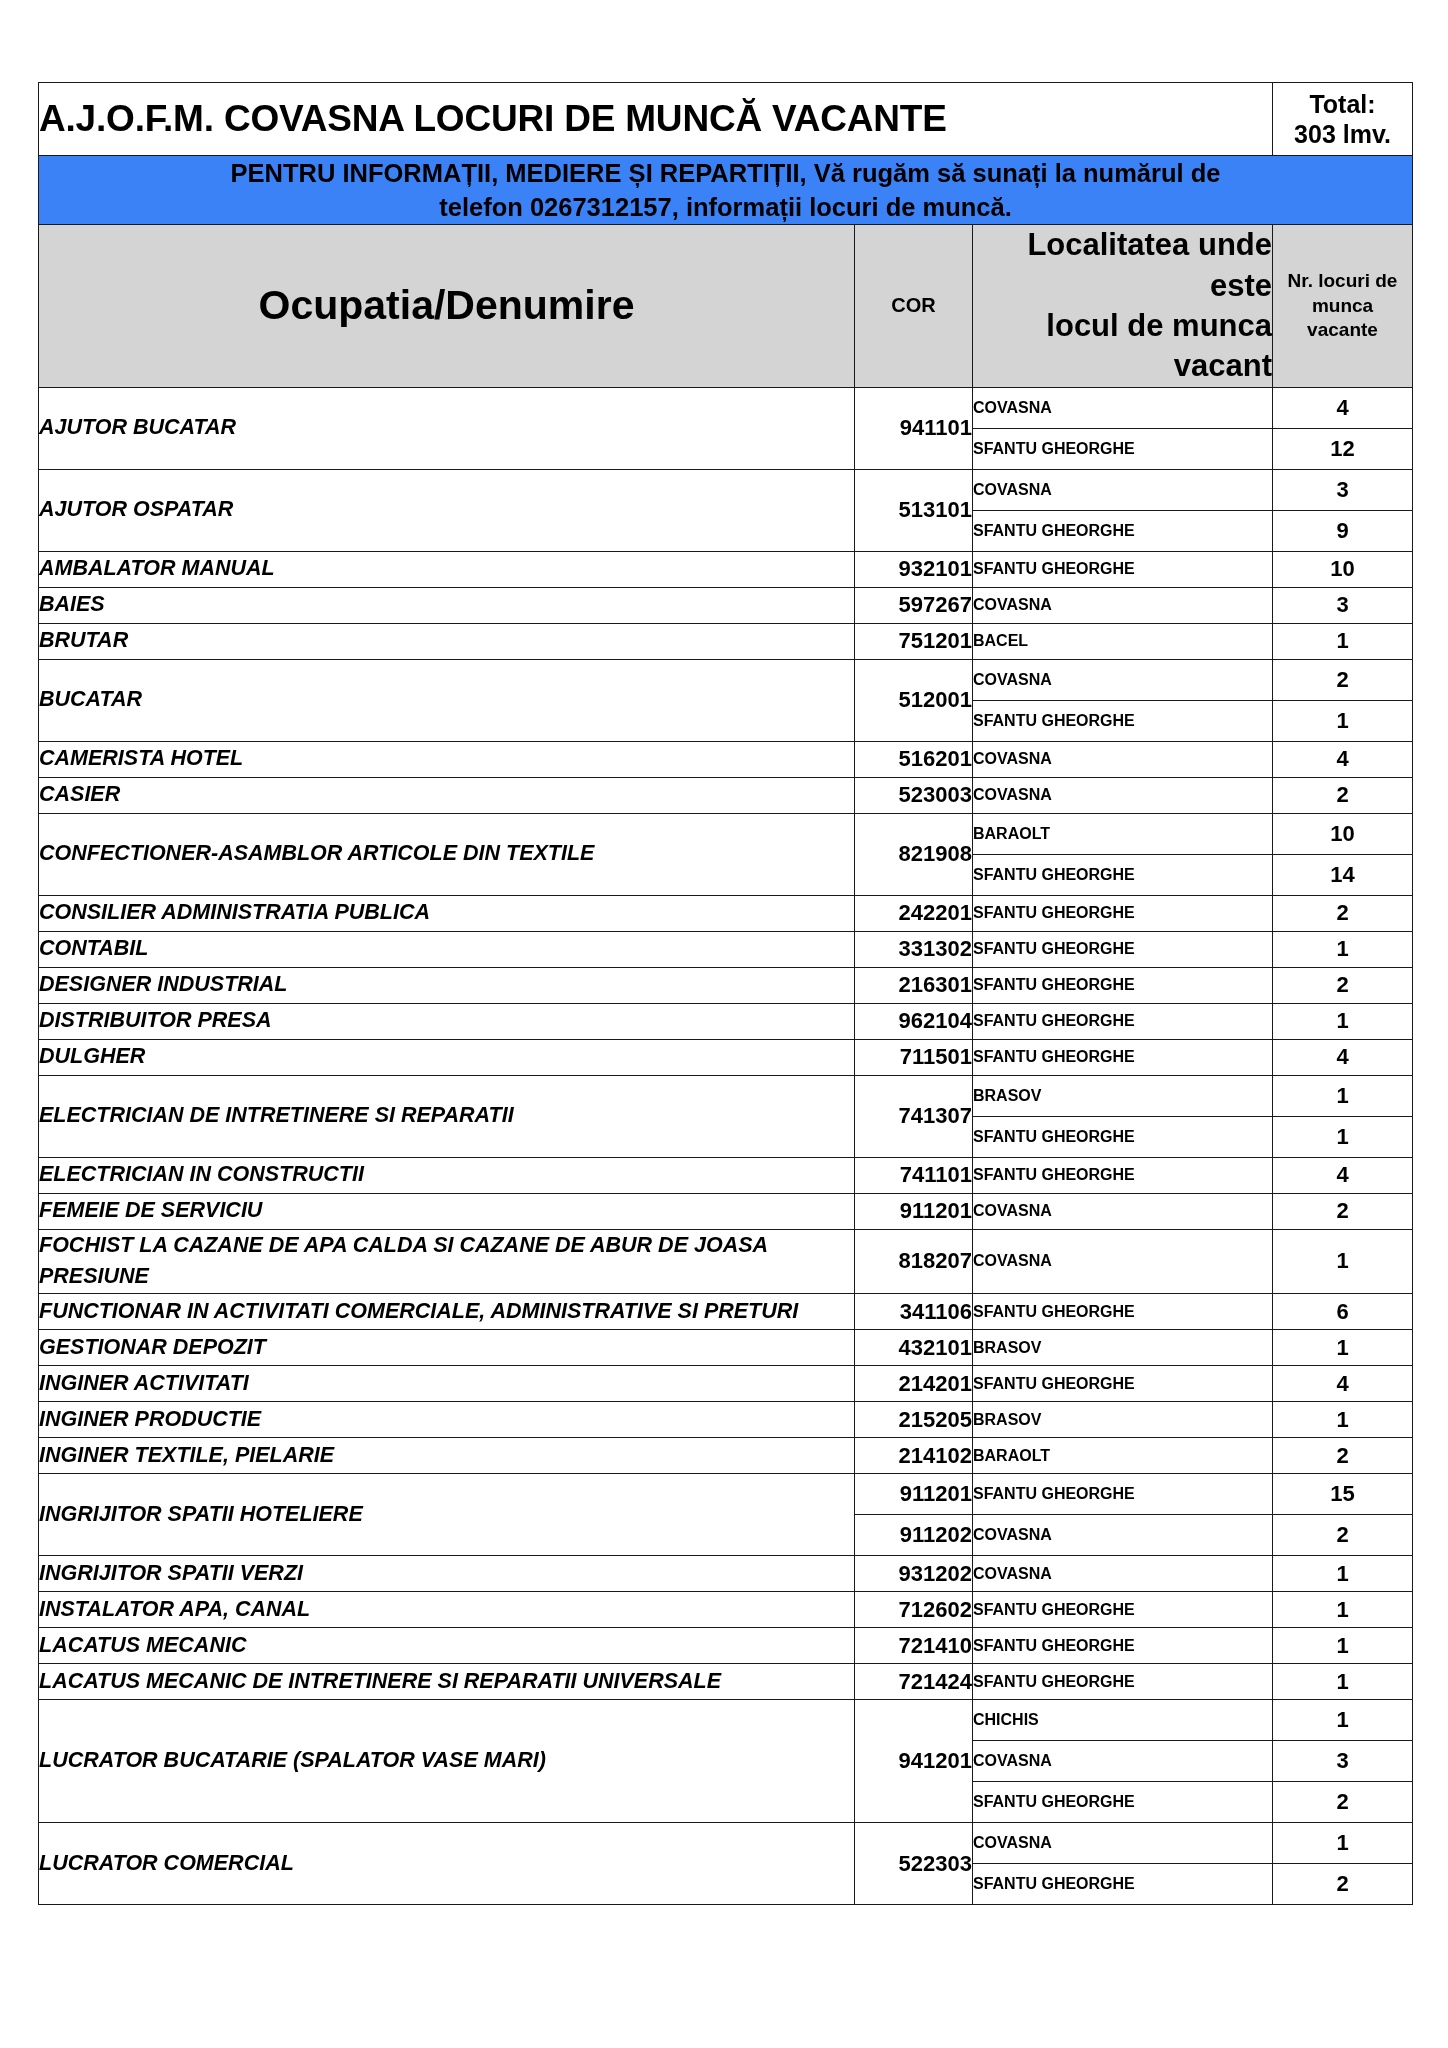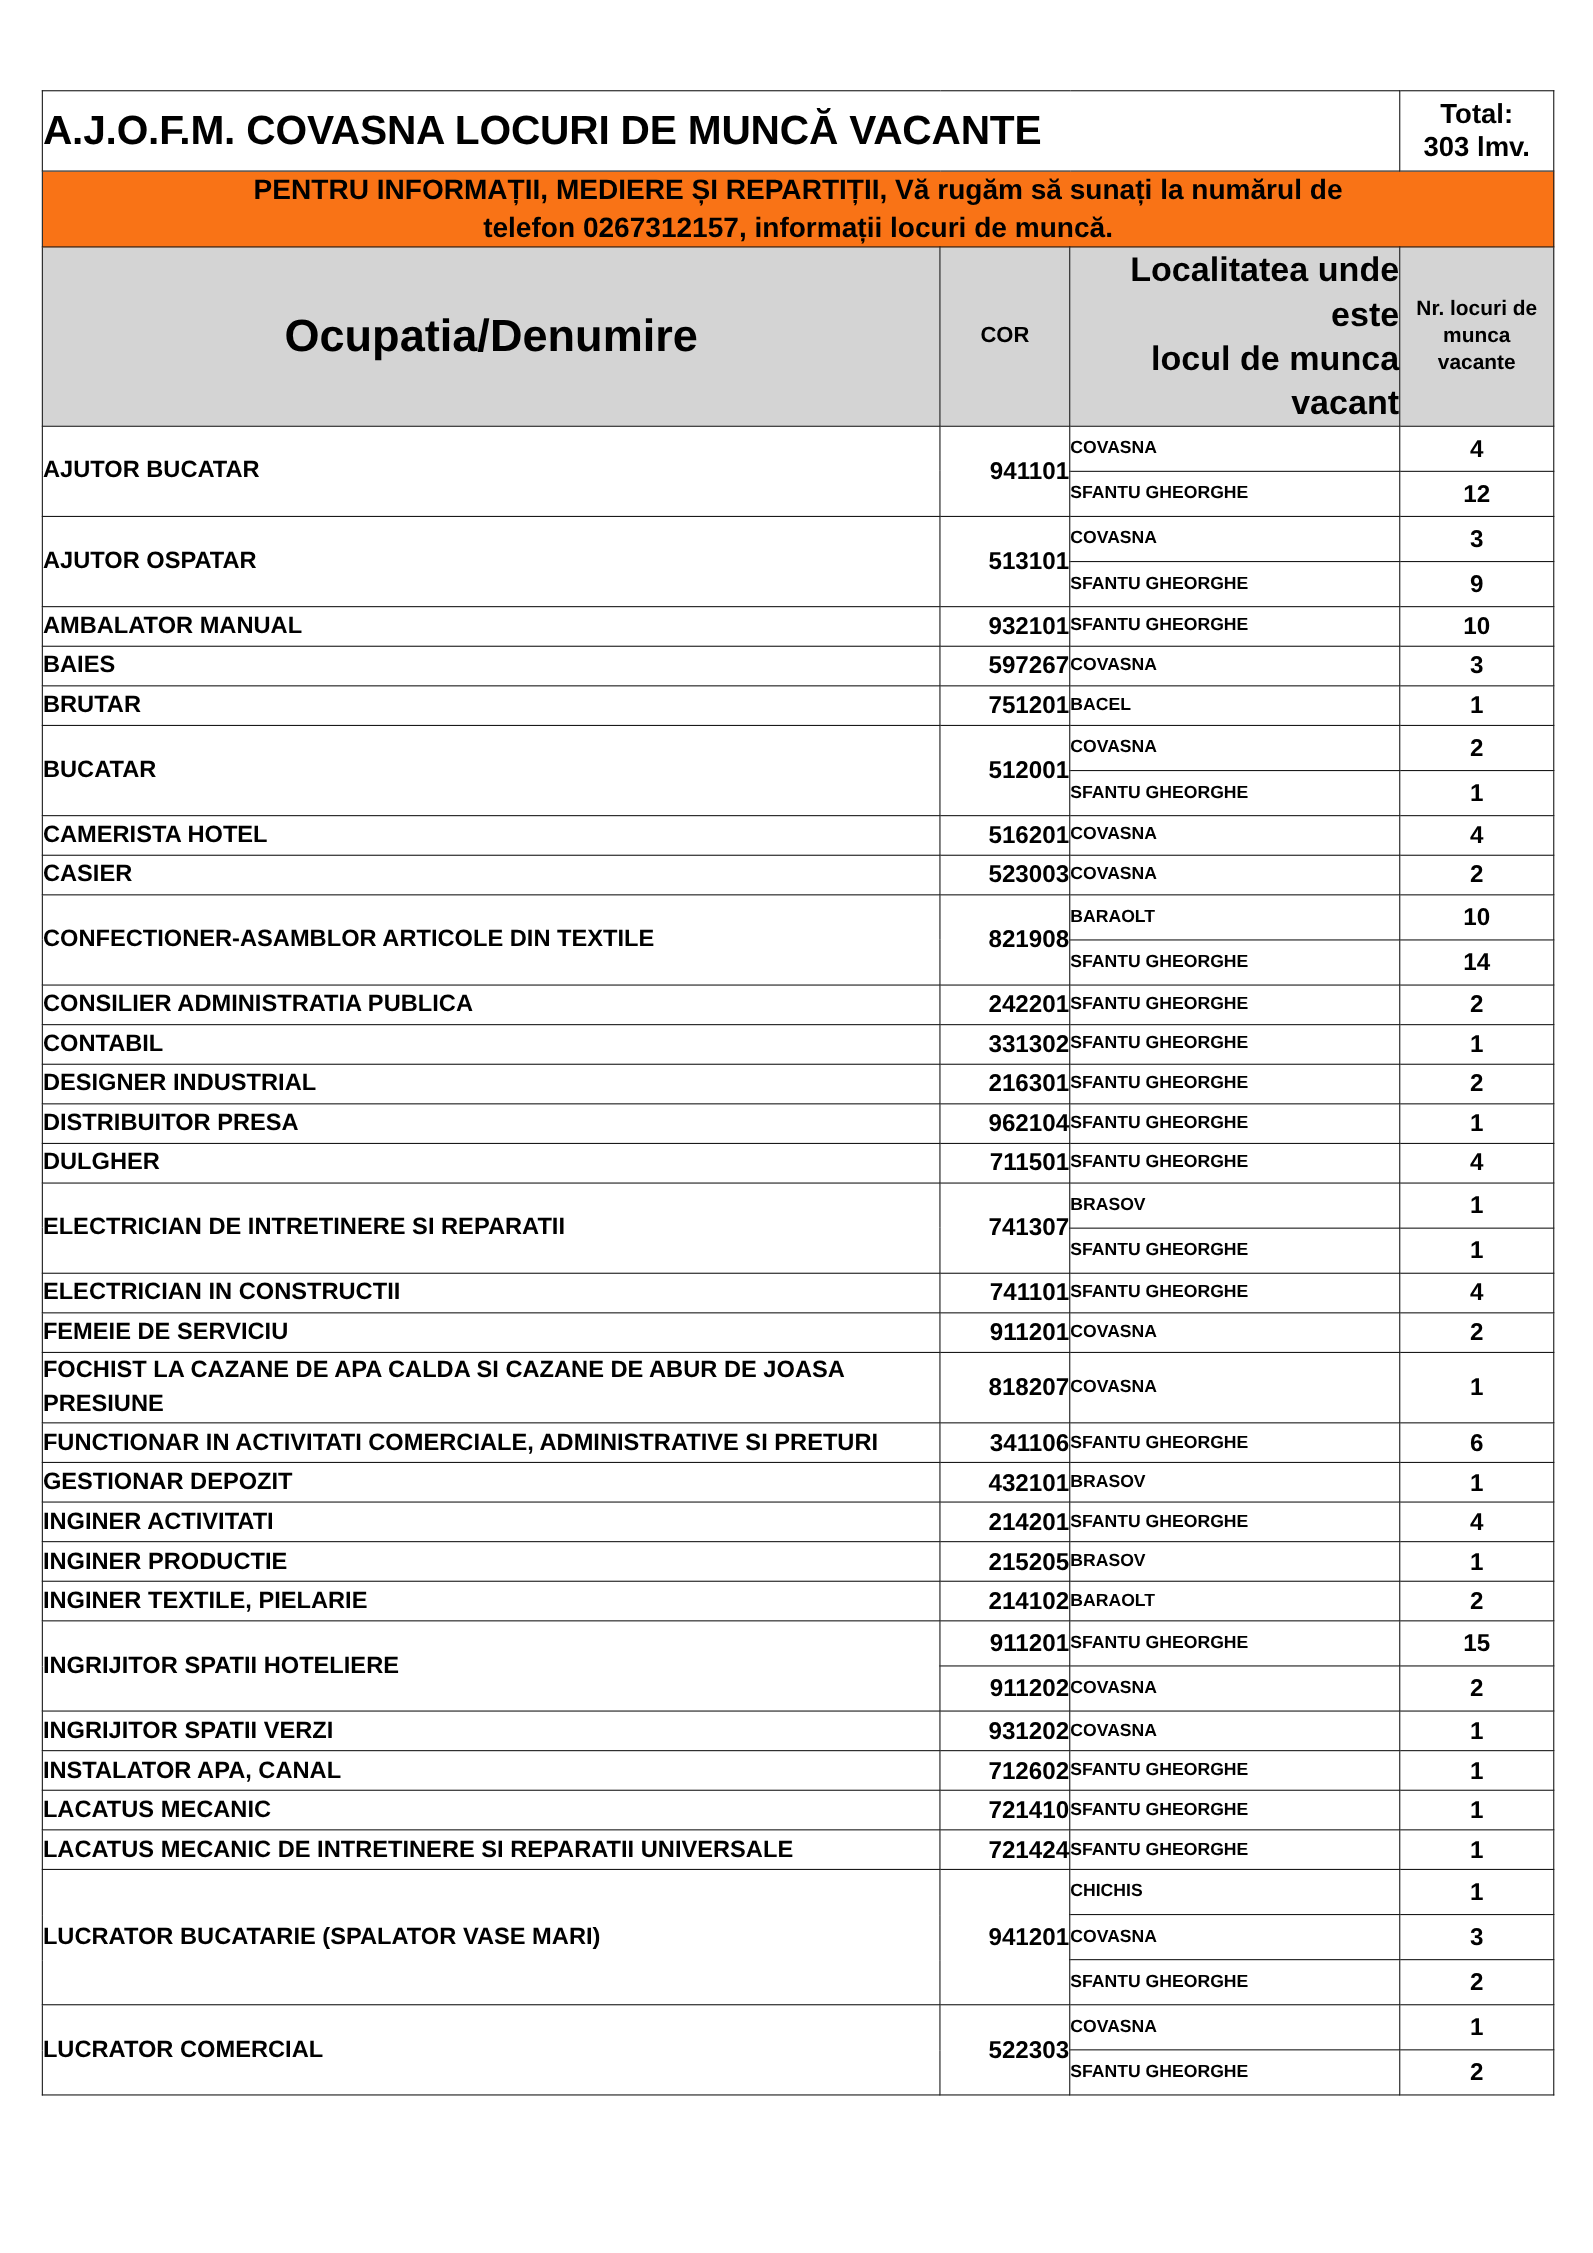--- a/index.html
+++ b/index.html
@@ -52,21 +52,21 @@
   .total-cell {
     text-align: center;
     font-size: 25px;
     line-height: 1.22;
     padding: 4px 2px;
   }
   .total-cell .tl { display: block; }
 
   
   .banner-cell {
-    background: #f97316;
+    background: #3b82f6;
     text-align: center;
     font-size: 25.5px;
     line-height: 1.34;
     padding: 7px 18px 9px 18px;
     font-weight: bold;
   }
 
   
   .hdr {
     background: #d4d4d4;
@@ -77,20 +77,21 @@
   .hdr-cor  { font-size: 20px; }
   .hdr-loc  { font-size: 31px; line-height: 1.3; padding: 0 8px; text-align: right; }
   .hdr-nr   { font-size: 19px; line-height: 1.28; padding: 0 4px; }
 
   
   td.occ {
     font-size: 21.5px;
     padding: 6px 4px 6px 6px;
     text-align: left;
     line-height: 1.48;
+    font-style: italic;
   }
   td.cor {
     font-size: 22px;
     text-align: right;
     padding-right: 5px;
     white-space: nowrap;
   }
   td.loc {
     font-size: 16px;
     text-align: left;

